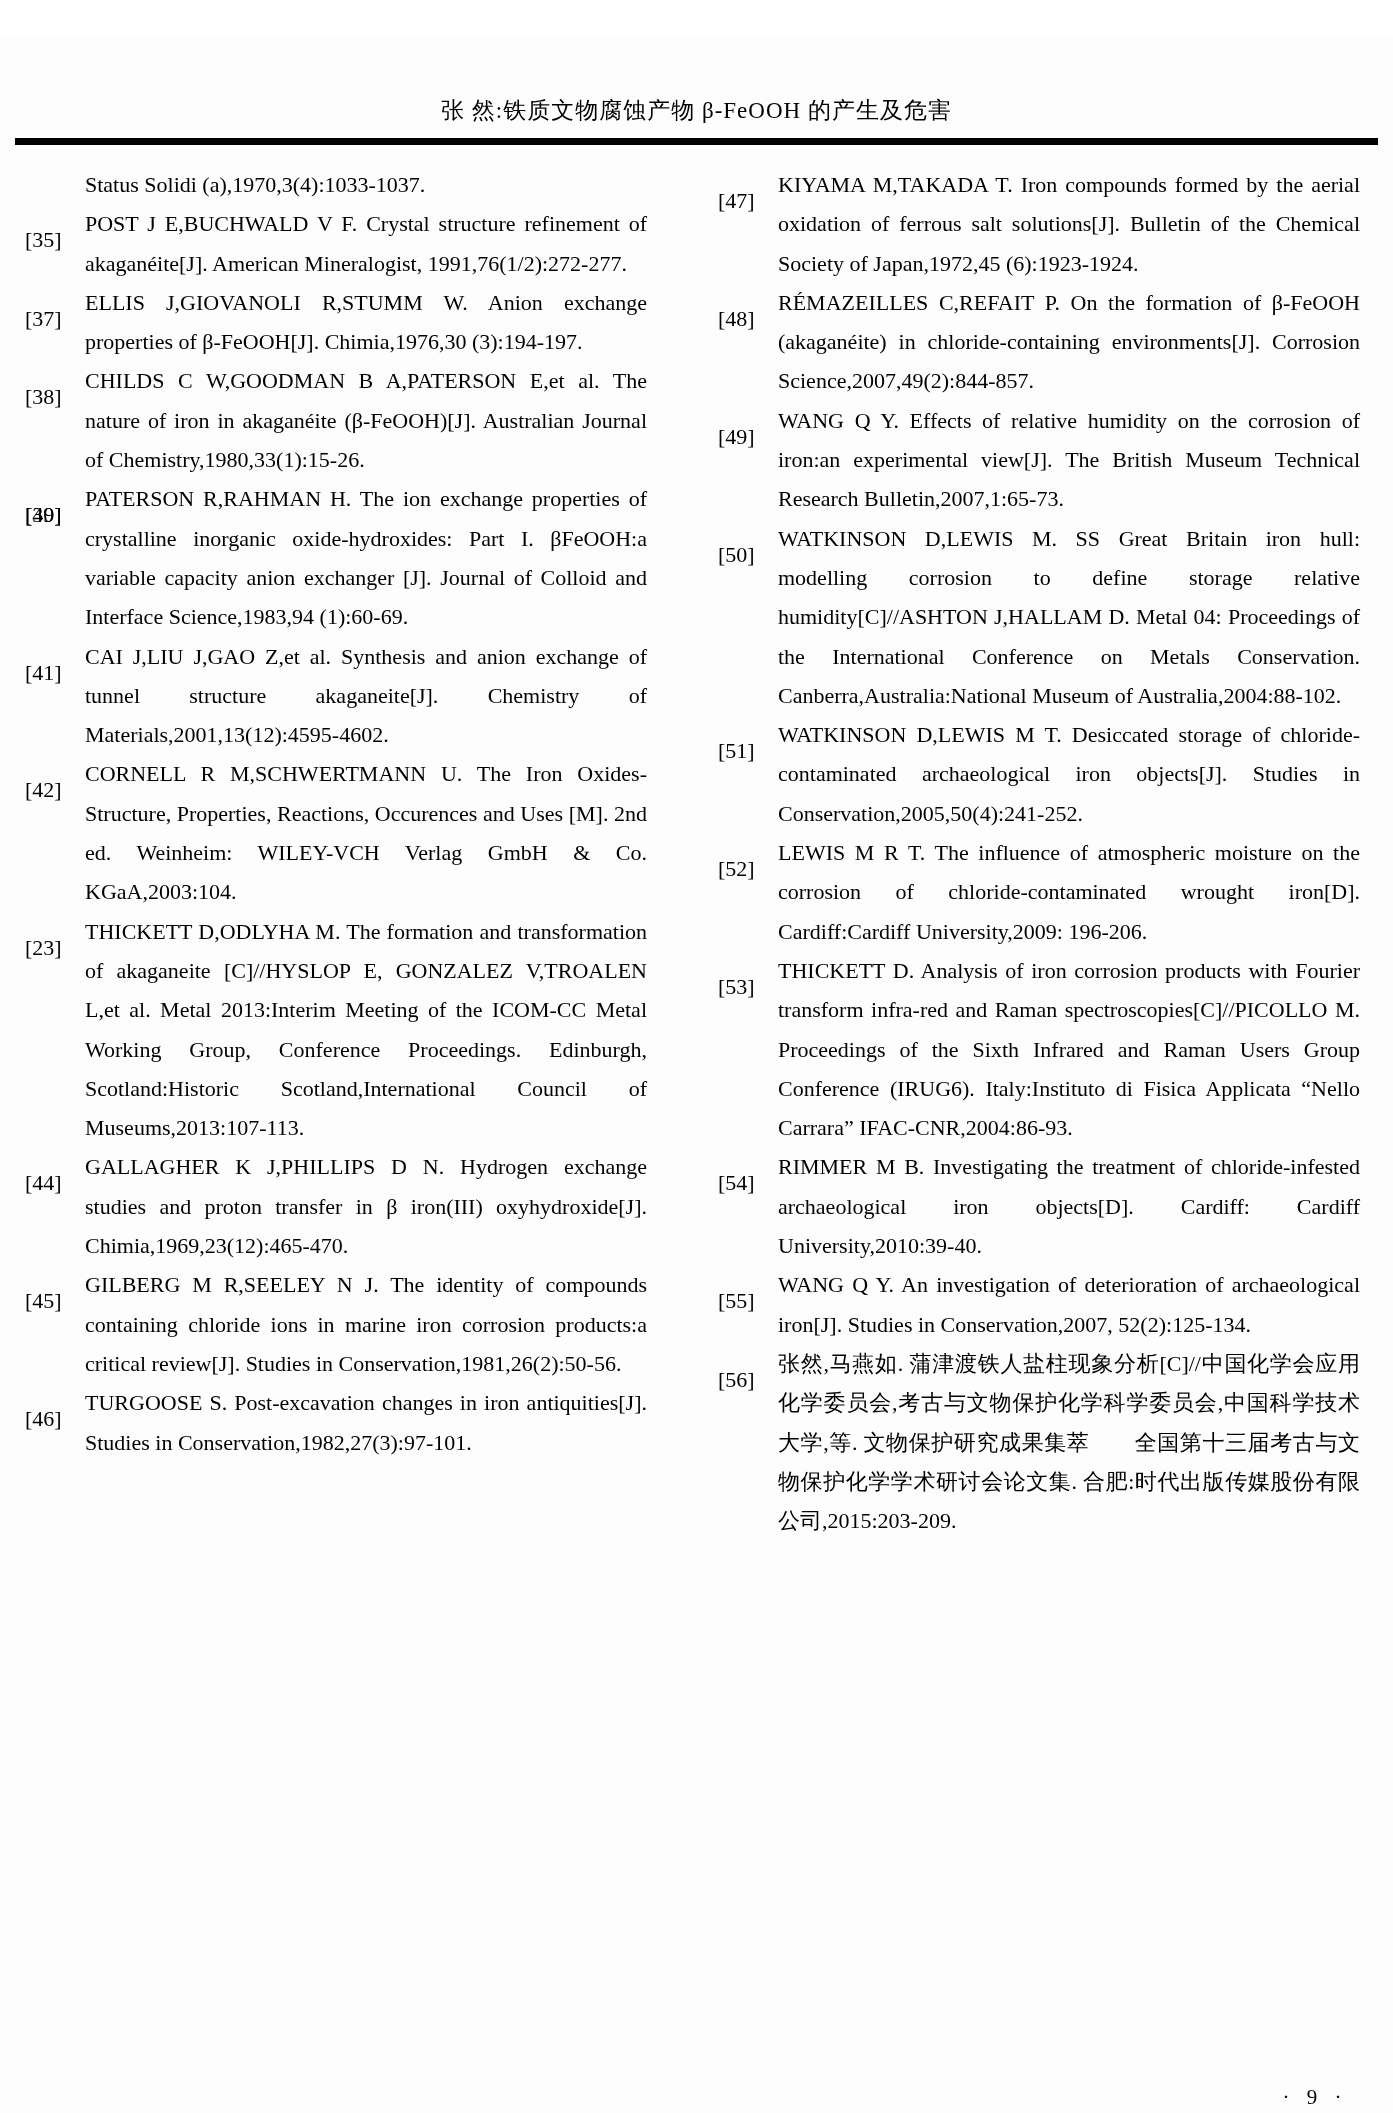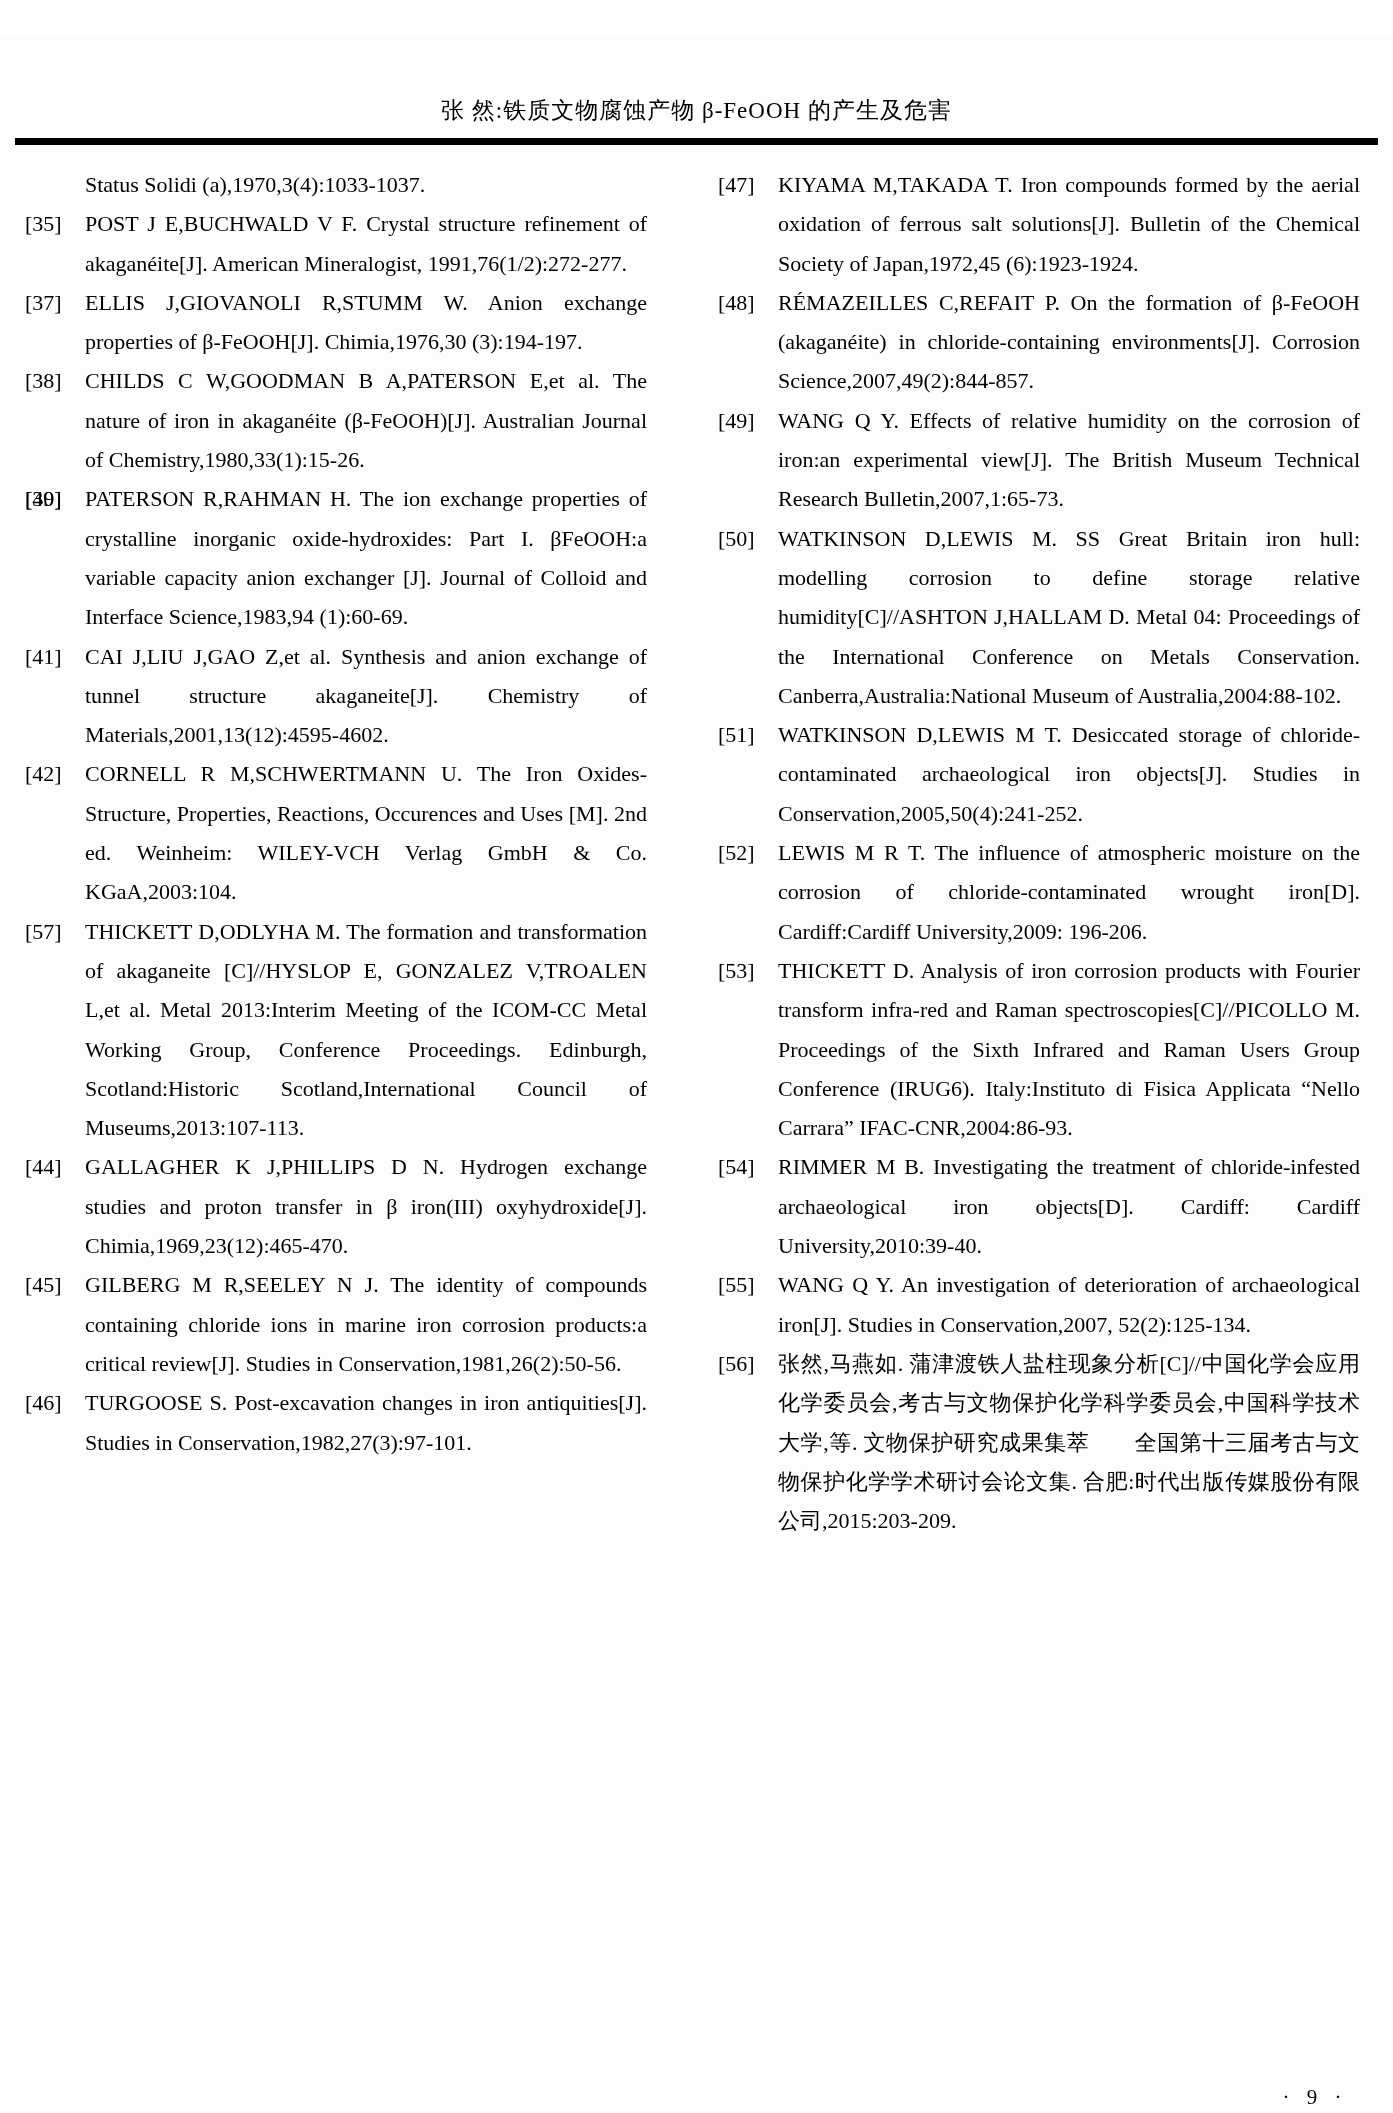--- a/index.html
+++ b/index.html
@@ -48,21 +48,21 @@
   .col-left  { left: 25px;  width: 622px; }
   .col-right { left: 718px; width: 642px; }
   .ref-item {
     position: relative;
     padding-left: 60px;
     margin: 0;
   }
   .ref-label {
     position: absolute;
     left: 0;
-    top: 0;
+    top: 16px;
     width: 56px;
     text-align: left;
     white-space: nowrap;
   }
   .page-number {
     position: absolute;
     top: 2050px;
     left: 1270px;
     width: 90px;
     font-size: 21px;
@@ -84,21 +84,21 @@
 
   <div class="col col-left" id="col-left">
       <div class="ref-item"><span class="ref-label"></span><span>Status Solidi (a),1970,3(4):1033-1037.</span></div>
       <div class="ref-item"><span class="ref-label">[35]</span><span>POST J E,BUCHWALD V F.  Crystal structure refinement of akaganéite[J].  American Mineralogist, 1991,76(1/2):272-277.</span></div>
       <div class="ref-item"><span class="ref-label">[37]</span><span>ELLIS J,GIOVANOLI R,STUMM W.  Anion exchange properties of β-FeOOH[J].  Chimia,1976,30 (3):194-197.</span></div>
       <div class="ref-item"><span class="ref-label">[38]</span><span>CHILDS C W,GOODMAN B A,PATERSON E,et al.  The nature of iron in akaganéite (β-FeOOH)[J].  Australian Journal of Chemistry,1980,33(1):15-26.</span></div>
       <div class="ref-item"><span class="ref-label">[39]</span></div>
       <div class="ref-item"><span class="ref-label">[40]</span><span>PATERSON R,RAHMAN H.  The ion exchange properties of crystalline inorganic oxide-hydroxides: Part I. βFeOOH:a variable capacity anion exchanger [J].  Journal of Colloid and Interface Science,1983,94 (1):60-69.</span></div>
       <div class="ref-item"><span class="ref-label">[41]</span><span>CAI J,LIU J,GAO Z,et al. Synthesis and anion exchange of tunnel structure akaganeite[J].  Chemistry of Materials,2001,13(12):4595-4602.</span></div>
       <div class="ref-item"><span class="ref-label">[42]</span><span>CORNELL R M,SCHWERTMANN U.  The Iron Oxides-Structure, Properties, Reactions, Occurences and Uses [M].  2nd ed.  Weinheim: WILEY-VCH Verlag GmbH &amp; Co.  KGaA,2003:104.</span></div>
-      <div class="ref-item"><span class="ref-label">[57]</span><span>THICKETT D,ODLYHA M.  The formation and transformation of akaganeite [C]//HYSLOP E, GONZALEZ V,TROALEN L,et al.  Metal 2013:Interim Meeting of the ICOM-CC Metal Working Group, Conference Proceedings.  Edinburgh, Scotland:Historic Scotland,International Council of Museums,2013:107-113.</span></div>
+      <div class="ref-item"><span class="ref-label">[23]</span><span>THICKETT D,ODLYHA M.  The formation and transformation of akaganeite [C]//HYSLOP E, GONZALEZ V,TROALEN L,et al.  Metal 2013:Interim Meeting of the ICOM-CC Metal Working Group, Conference Proceedings.  Edinburgh, Scotland:Historic Scotland,International Council of Museums,2013:107-113.</span></div>
       <div class="ref-item"><span class="ref-label">[44]</span><span>GALLAGHER K J,PHILLIPS D N.  Hydrogen exchange studies and proton transfer in β iron(III) oxyhydroxide[J].  Chimia,1969,23(12):465-470.</span></div>
       <div class="ref-item"><span class="ref-label">[45]</span><span>GILBERG M R,SEELEY N J.  The identity of compounds containing chloride ions in marine iron corrosion products:a critical review[J].  Studies in Conservation,1981,26(2):50-56.</span></div>
       <div class="ref-item"><span class="ref-label">[46]</span><span>TURGOOSE S.  Post-excavation changes in iron antiquities[J].  Studies in Conservation,1982,27(3):97-101.</span></div>
     </div>
 
   <div class="col col-right" id="col-right">
       <div class="ref-item"><span class="ref-label">[47]</span><span>KIYAMA M,TAKADA T.  Iron compounds formed by the aerial oxidation of ferrous salt solutions[J].  Bulletin of the Chemical Society of Japan,1972,45 (6):1923-1924.</span></div>
       <div class="ref-item"><span class="ref-label">[48]</span><span>RÉMAZEILLES C,REFAIT P.  On the formation of β-FeOOH (akaganéite) in chloride-containing environments[J].  Corrosion Science,2007,49(2):844-857.</span></div>
       <div class="ref-item"><span class="ref-label">[49]</span><span>WANG Q Y.  Effects of relative humidity on the corrosion of iron:an experimental view[J].  The British Museum Technical Research Bulletin,2007,1:65-73.</span></div>
       <div class="ref-item"><span class="ref-label">[50]</span><span>WATKINSON D,LEWIS M.  SS Great Britain iron hull: modelling corrosion to define storage relative humidity[C]//ASHTON J,HALLAM D.  Metal 04: Proceedings of the International Conference on Metals Conservation.  Canberra,Australia:National Museum of Australia,2004:88-102.</span></div>

